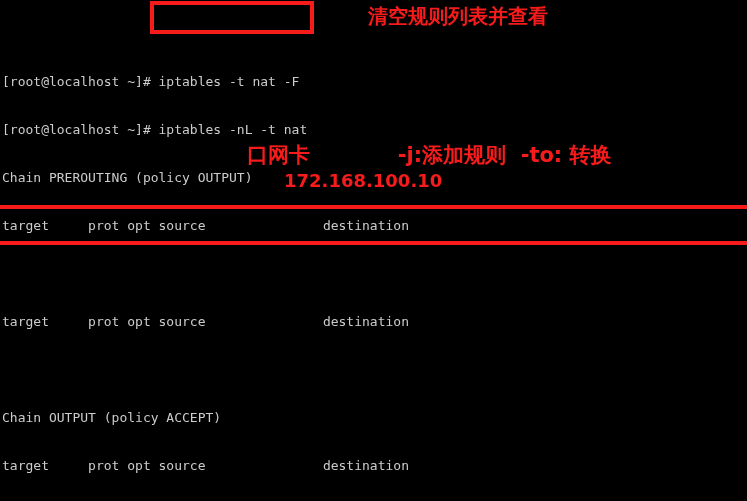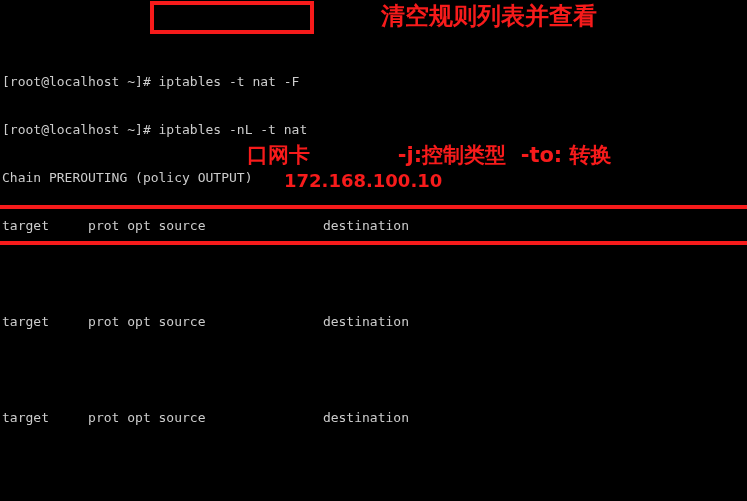--- a/index.html
+++ b/index.html
@@ -45,23 +45,23 @@
   
   .anno {
     position: absolute;
     color: #f71b1b;
     font-family: "DejaVu Sans", "Liberation Sans", sans-serif;
     font-weight: 600;
     white-space: pre;
     pointer-events: none;
   }
   #anno-top {
-    left: 381px;
+    left: 368px;
     top: 4px;
-    font-size: 24px;
+    font-size: 20px;
     line-height: 24px;
   }
   #anno-mid {
     left: 247px;
     top: 115px;
     font-size: 21px;
     line-height: 27px;
   }
   #anno-ip {
     left: 248px;
@@ -100,20 +100,21 @@
 <div id="screen">
 
   <div id="terminal">
     <div class="tline">[root@localhost ~]# iptables -t nat -F</div>
     <div class="tline">[root@localhost ~]# iptables -nL -t nat</div>
     <div class="tline">Chain PREROUTING (policy OUTPUT)</div>
     <div class="tline">target     prot opt source               destination</div>
     <div class="tline blank"></div>
     <div class="tline">target     prot opt source               destination</div>
     <div class="tline blank"></div>
+    <div class="tline">Chain OUTPUT (policy ACCEPT)</div>
     <div class="tline">target     prot opt source               destination</div>
     
     
     
     
     
     
     
     
     
@@ -128,17 +129,17 @@
     
     
   </div>
 
   <div class="redbox" id="redbox-cmds"></div>
 
   <div class="redbox" id="redbox-snat"></div>
 
   <div class="anno" id="anno-top">清空规则列表并查看</div>
 
-  <div class="anno" id="anno-mid"><br><span>口网卡            -j:控制类型  -to: 转换</span></div>
+  <div class="anno" id="anno-mid"><br><span>口网卡            -j:添加规则  -to: 转换</span></div>
 
   <div class="anno" id="anno-ip">172.168.100.10</div>
 
 </div>
 
 </body></html>

